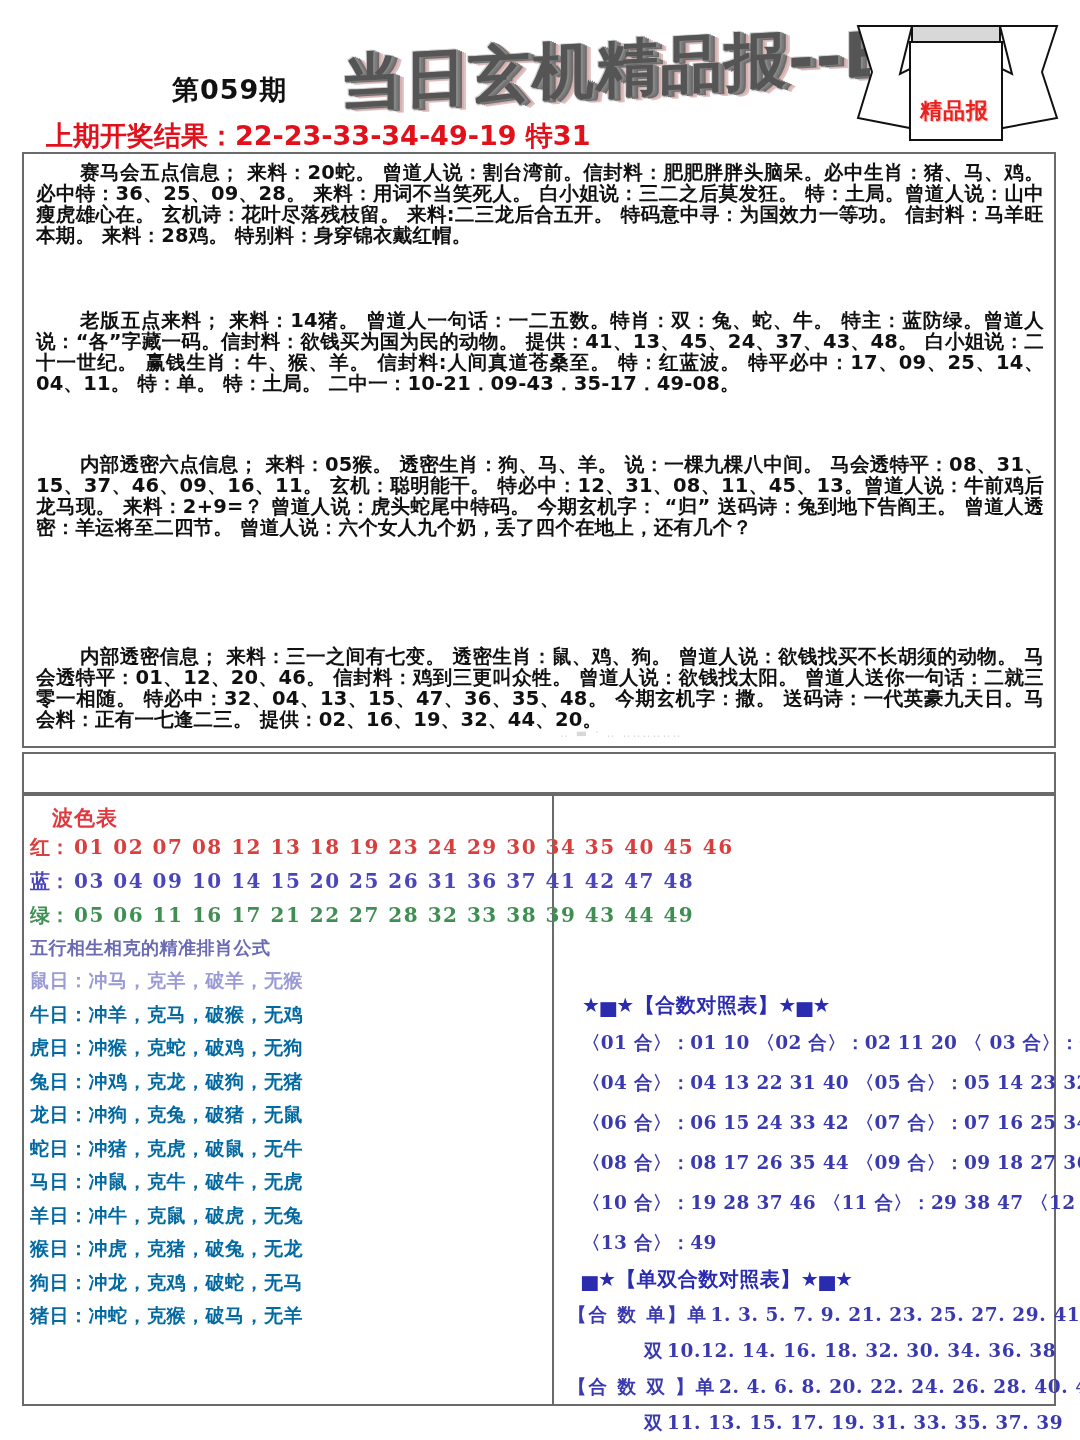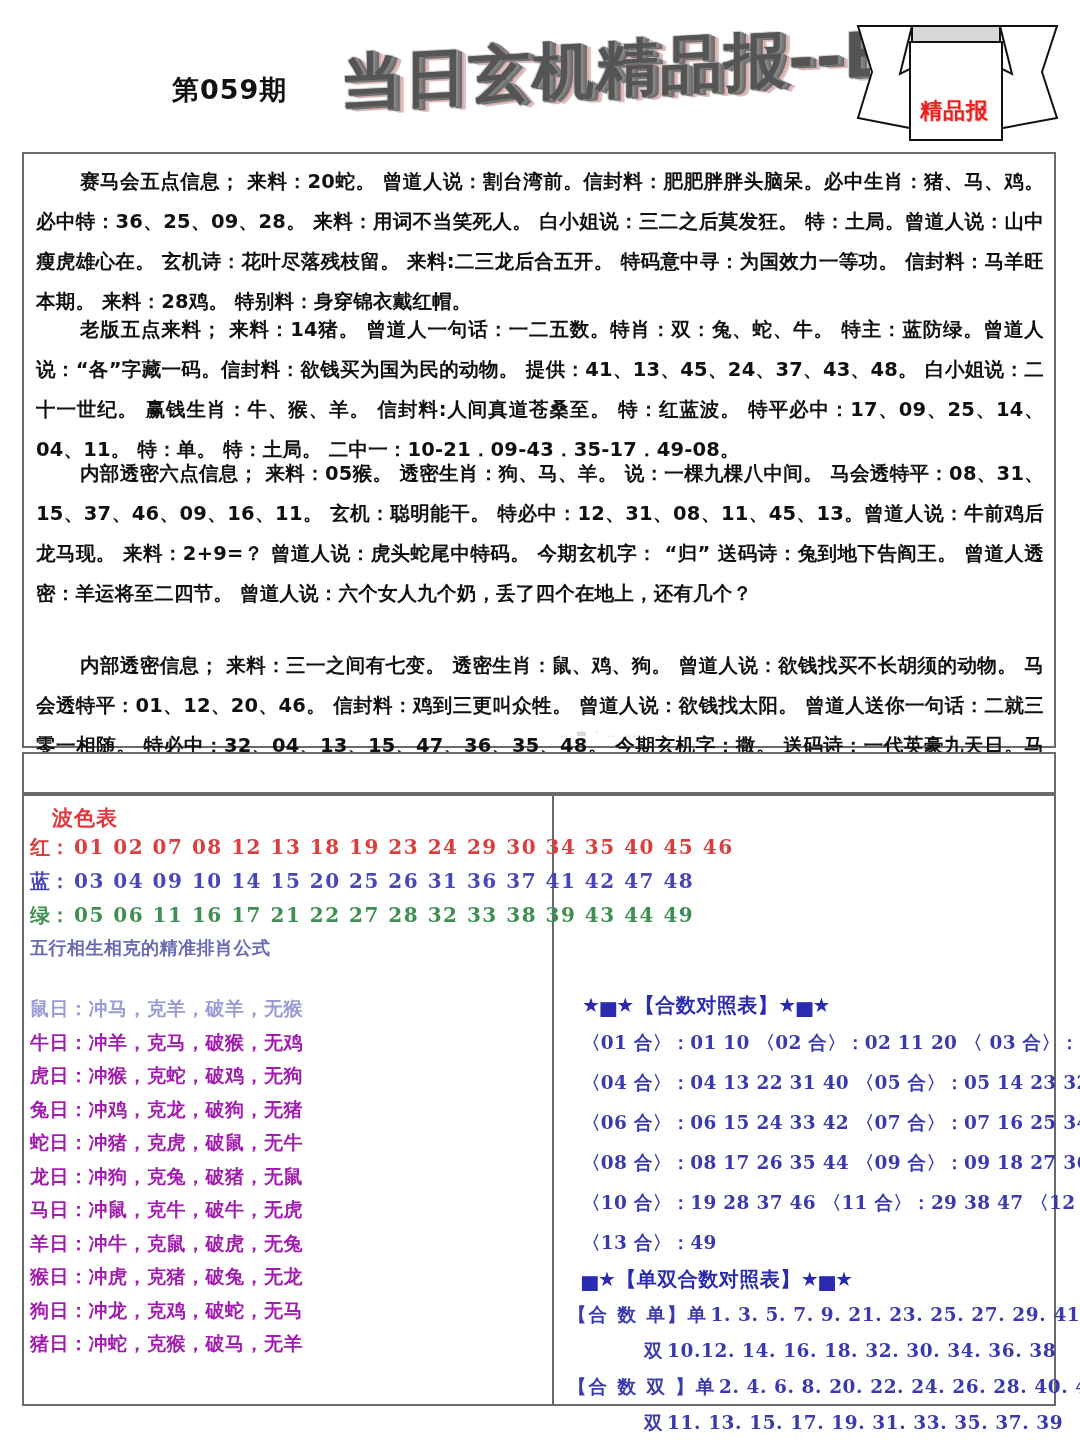--- a/index.html
+++ b/index.html
@@ -39,21 +39,21 @@
     white-space:nowrap;
   }
   
   .content-box{
     position:absolute;left:22px;top:152px;width:1034px;height:596px;
     border:2px solid #6a6a6a;box-sizing:border-box;background:#fff;
   }
   .para{
     position:absolute;left:12px;width:1008px;
     font-size:19.5px;font-weight:bold;color:#111;
-    line-height:40px;text-align:justify;text-align-last:left;
+    line-height:21px;text-align:justify;text-align-last:left;
     font-family:"DejaVu Sans","Liberation Sans",sans-serif;
     text-indent:44px;
     letter-spacing:0.2px;
   }
   #p1{top:8px;}
   #p2{top:156px;}
   #p3{top:300px;}
   #p4{top:492px;}
   
   .watermark{
@@ -87,23 +87,23 @@
   }
   .wave-row .wlabel{font-family:"DejaVu Sans","Liberation Sans",sans-serif;}
   .wave-row .wnums{letter-spacing:1.5px;margin-left:4px;}
   #wr-red{top:38px;color:#d8403f;}
   #wr-blue{top:72px;color:#4a45b8;}
   #wr-green{top:106px;color:#3f8f52;}
   .formula-title{
     position:absolute;left:6px;top:140px;
     font-size:18px;font-weight:bold;color:#6b6ab5;letter-spacing:0.5px;
   }
-  .zlist{position:absolute;left:6px;top:168px;width:520px;margin-top:28px;}
+  .zlist{position:absolute;left:6px;top:168px;width:520px;}
   .zrow{
-    font-size:19px;font-weight:bold;color:#a21caf;
+    font-size:19px;font-weight:bold;color:#0369a1;
     line-height:33.5px;white-space:nowrap;letter-spacing:0.5px;
   }
   .zrow:first-child{color:#9a9ad6;}
   
   .right-col{position:absolute;left:530px;top:0;width:502px;height:608px;}
   .rt-head{
     position:absolute;left:28px;
     font-size:20px;font-weight:bold;color:#2b2bb0;letter-spacing:0.5px;
     white-space:nowrap;
   }
@@ -143,20 +143,21 @@
   <div class="ribbon">
     <svg width="215" height="120" viewBox="0 0 215 120">
       <path d="M8,4 L62,4 L50,52 L78,38 L70,108 L8,96 L22,50 Z" fill="#ffffff" stroke="#111" stroke-width="2"></path>
       <path d="M207,4 L150,4 L162,52 L134,38 L142,108 L207,96 L192,50 Z" fill="#ffffff" stroke="#111" stroke-width="2"></path>
       <path d="M62,4 L150,4 L150,20 L62,20 Z" fill="#d8d8d8" stroke="#111" stroke-width="2"></path>
       <rect x="60" y="20" width="92" height="98" fill="#ffffff" stroke="#111" stroke-width="2"></rect>
     </svg>
   </div>
   <div class="ribbon-label">精品报</div>
 
+  <div class="prev-result">上期开奖结果：22-23-33-34-49-19  特31</div>
 </div>
 
 <div class="content-box">
   <div class="para" id="p1">赛马会五点信息；  来料：20蛇。  曾道人说：割台湾前。信封料：肥肥胖胖头脑呆。必中生肖：猪、马、鸡。  必中特：36、25、09、28。  来料：用词不当笑死人。  白小姐说：三二之后莫发狂。 特：土局。曾道人说：山中瘦虎雄心在。        玄机诗：花叶尽落残枝留。  来料:二三龙后合五开。  特码意中寻：为国效力一等功。  信封料：马羊旺本期。  来料：28鸡。  特别料：身穿锦衣戴红帽。</div>
   <div class="para" id="p2">老版五点来料；  来料：14猪。 曾道人一句话：一二五数。特肖：双：兔、蛇、牛。  特主：蓝防绿。曾道人说：“各”字藏一码。信封料：欲钱买为国为民的动物。 提供：41、13、45、24、37、43、48。  白小姐说：二十一世纪。 赢钱生肖：牛、猴、羊。  信封料:人间真道苍桑至。  特：红蓝波。      特平必中：17、09、25、14、04、11。 特：单。 特：土局。 二中一：10-21．09-43．35-17．49-08。</div>
   <div class="para" id="p3">内部透密六点信息；  来料：05猴。   透密生肖：狗、马、羊。 说：一棵九棵八中间。 马会透特平：08、31、15、37、46、09、16、11。      玄机：聪明能干。     特必中：12、31、08、11、45、13。曾道人说：牛前鸡后龙马现。 来料：2+9=？ 曾道人说：虎头蛇尾中特码。 今期玄机字： “归”    送码诗：兔到地下告阎王。 曾道人透密：羊运将至二四节。  曾道人说：六个女人九个奶，丢了四个在地上，还有几个？</div>
   <div class="para" id="p4">内部透密信息；  来料：三一之间有七变。   透密生肖：鼠、鸡、狗。  曾道人说：欲钱找买不长胡须的动物。 马会透特平：01、12、20、46。  信封料：鸡到三更叫众牲。  曾道人说：欲钱找太阳。  曾道人送你一句话：二就三零一相随。     特必中：32、04、13、15、47、36、35、48。 今期玄机字：撒。   送码诗：一代英豪九天日。马会料：正有一七逢二三。 提供：02、16、19、32、44、20。</div>
 </div>
 <div class="watermark">‥ ▬ ‧ ‥ ‥‥‥‥‥‥</div>
 
@@ -178,22 +179,22 @@
       <span class="wlabel">绿：</span><span class="wnums">05 06 11 16 17 21 22 27 28 32 33 38 39 43 44 49</span>
     </div>
 
     <div class="formula-title">五行相生相克的精准排肖公式</div>
 
     <div class="zlist">
       <div class="zrow">鼠日：冲马，克羊，破羊，无猴</div>
       <div class="zrow">牛日：冲羊，克马，破猴，无鸡</div>
       <div class="zrow">虎日：冲猴，克蛇，破鸡，无狗</div>
       <div class="zrow">兔日：冲鸡，克龙，破狗，无猪</div>
+      <div class="zrow">龙日：冲狗，克兔，破猪，无鼠</div>
       <div class="zrow">蛇日：冲猪，克虎，破鼠，无牛</div>
-      <div class="zrow">龙日：冲狗，克兔，破猪，无鼠</div>
       <div class="zrow">马日：冲鼠，克牛，破牛，无虎</div>
       <div class="zrow">羊日：冲牛，克鼠，破虎，无兔</div>
       <div class="zrow">猴日：冲虎，克猪，破兔，无龙</div>
       <div class="zrow">狗日：冲龙，克鸡，破蛇，无马</div>
       <div class="zrow">猪日：冲蛇，克猴，破马，无羊</div>
     </div>
   </div>
 
   <div class="right-col">
     <div class="rt-head" id="hehead">★▅★【合数对照表】★▅★</div>

